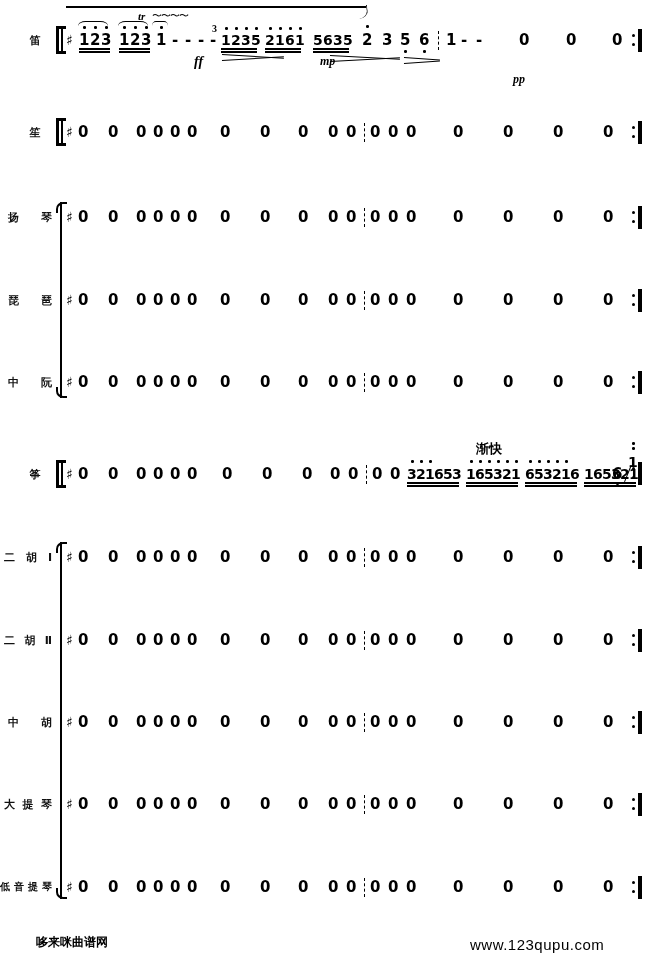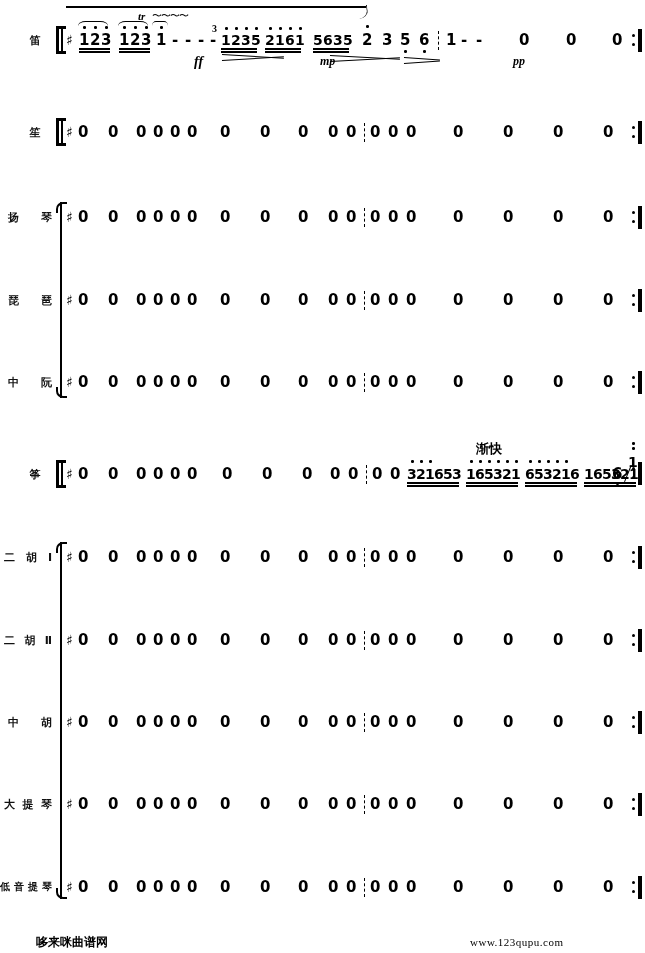--- a/index.html
+++ b/index.html
@@ -103,21 +103,21 @@
   .dbrk .t2{position:absolute;left:5px;top:0;bottom:0;width:1.6px;background:#000;}
   .dbrk .cap{position:absolute;left:0;width:10px;height:3px;background:#000;}
 
   
   .topslur{position:absolute;}
   .topslur .ln{position:absolute;left:0;top:0;width:100%;height:1.8px;background:#000;}
   .topslur .tail{position:absolute;right:0;top:0;width:16px;height:13px;border-right:1.8px solid #000;border-radius:0 0 60% 0;transform:rotate(-8deg);}
 
   
   .footer{position:absolute;font-family:"DejaVu Sans", sans-serif;font-size:12px;font-weight:bold;}
-  .footer.url{font-family:Liberation Serif, serif;font-size:11px;font-weight:normal;letter-spacing:0.5px;}
+  .footer.url{font-family:Liberation Sans, sans-serif;font-size:15px;font-weight:normal;letter-spacing:0.5px;}
 
   
   .graceline{position:absolute;width:1.4px;background:#000;transform-origin:bottom center;}
 </style>
 </head>
 <body>
 
 <div class="sheet">
 
   <div class="topslur" style="left:66px;top:6px;width:300px;height:14px;">
@@ -221,21 +221,21 @@
 
       <div class="repeatend" style="left:565px;">
           <div class="thick"></div>
           <div class="d1"></div>
           <div class="d2"></div>
         </div>
     </div>
 
     <div class="dyn" style="left:194px;top:26px;font-size:14px;">ff</div>
     <div class="dyn" style="left:320px;top:26px;">mp</div>
-    <div class="dyn" style="left:513px;top:26px;">pp</div>
+    <div class="dyn" style="left:513px;top:44px;">pp</div>
 
     <div class="hairpin" style="left:222px;top:26px;width:62px;">
       <div class="a" style="transform:rotate(3.5deg);"></div>
       <div class="b" style="transform:rotate(-3.5deg);"></div>
     </div>
     <div class="hairpin" style="left:330px;top:27px;width:70px;">
       <div class="a" style="transform:rotate(3deg);"></div>
       <div class="b" style="transform:rotate(-3deg);"></div>
     </div>
     <div class="hairpin" style="left:404px;top:29px;width:36px;">

